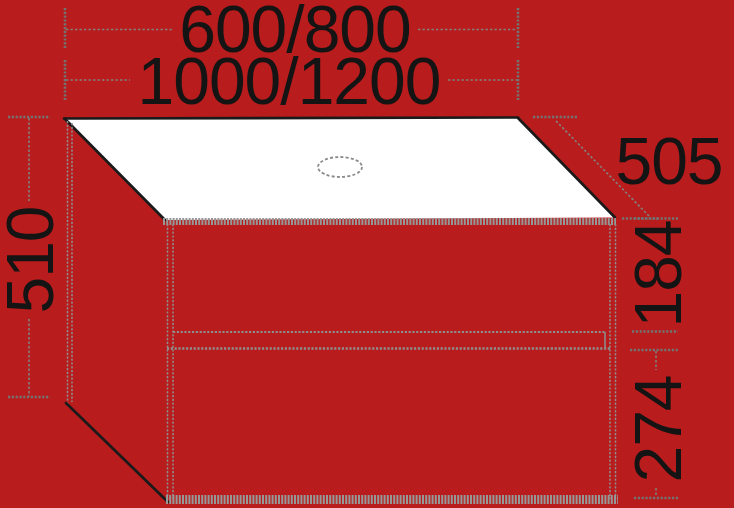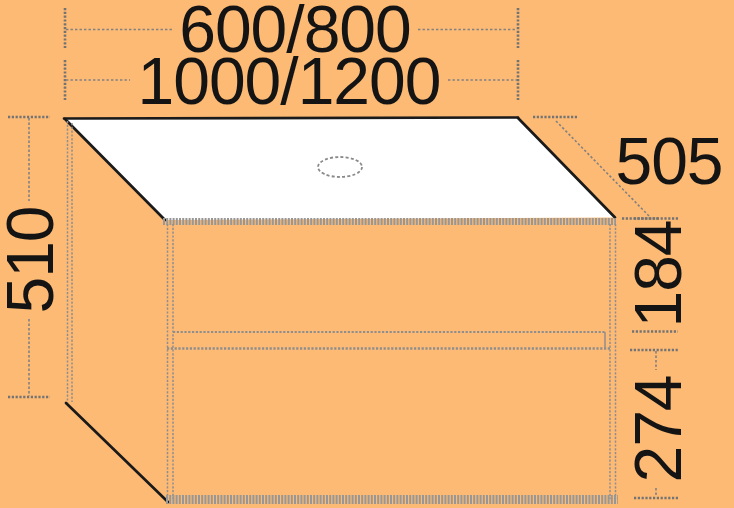--- a/index.html
+++ b/index.html
@@ -1,16 +1,16 @@
 <!DOCTYPE html>
 <html><head>
 <meta charset="utf-8">
 <style>
   html,body{margin:0;padding:0;background:#ffffff;}
-  .canvas{position:relative;width:734px;height:508px;background:#fdba74;overflow:hidden;}
+  .canvas{position:relative;width:734px;height:508px;background:#b91c1c;overflow:hidden;}
   svg{display:block;}
   .ln-k-thick{stroke:#1a1a1a;stroke-width:2.7;fill:none;stroke-linecap:round;}
   .ln-g{stroke:#8e8e8e;fill:none;}
   .dot{stroke-dasharray:2.2 1.6;}
   .band{stroke:#979797;stroke-dasharray:2 1.2;fill:none;}
   .dim{stroke:#818181;stroke-dasharray:2.4 2.1;stroke-width:1.6;fill:none;}
   .tick{stroke:#737373;stroke-width:2.6;stroke-dasharray:2.2 1.6;fill:none;}
   .dim-text{font-family:"Liberation Sans", sans-serif;font-size:66px;fill:#141414;text-anchor:middle;letter-spacing:-1px;}
 </style>
 </head>

